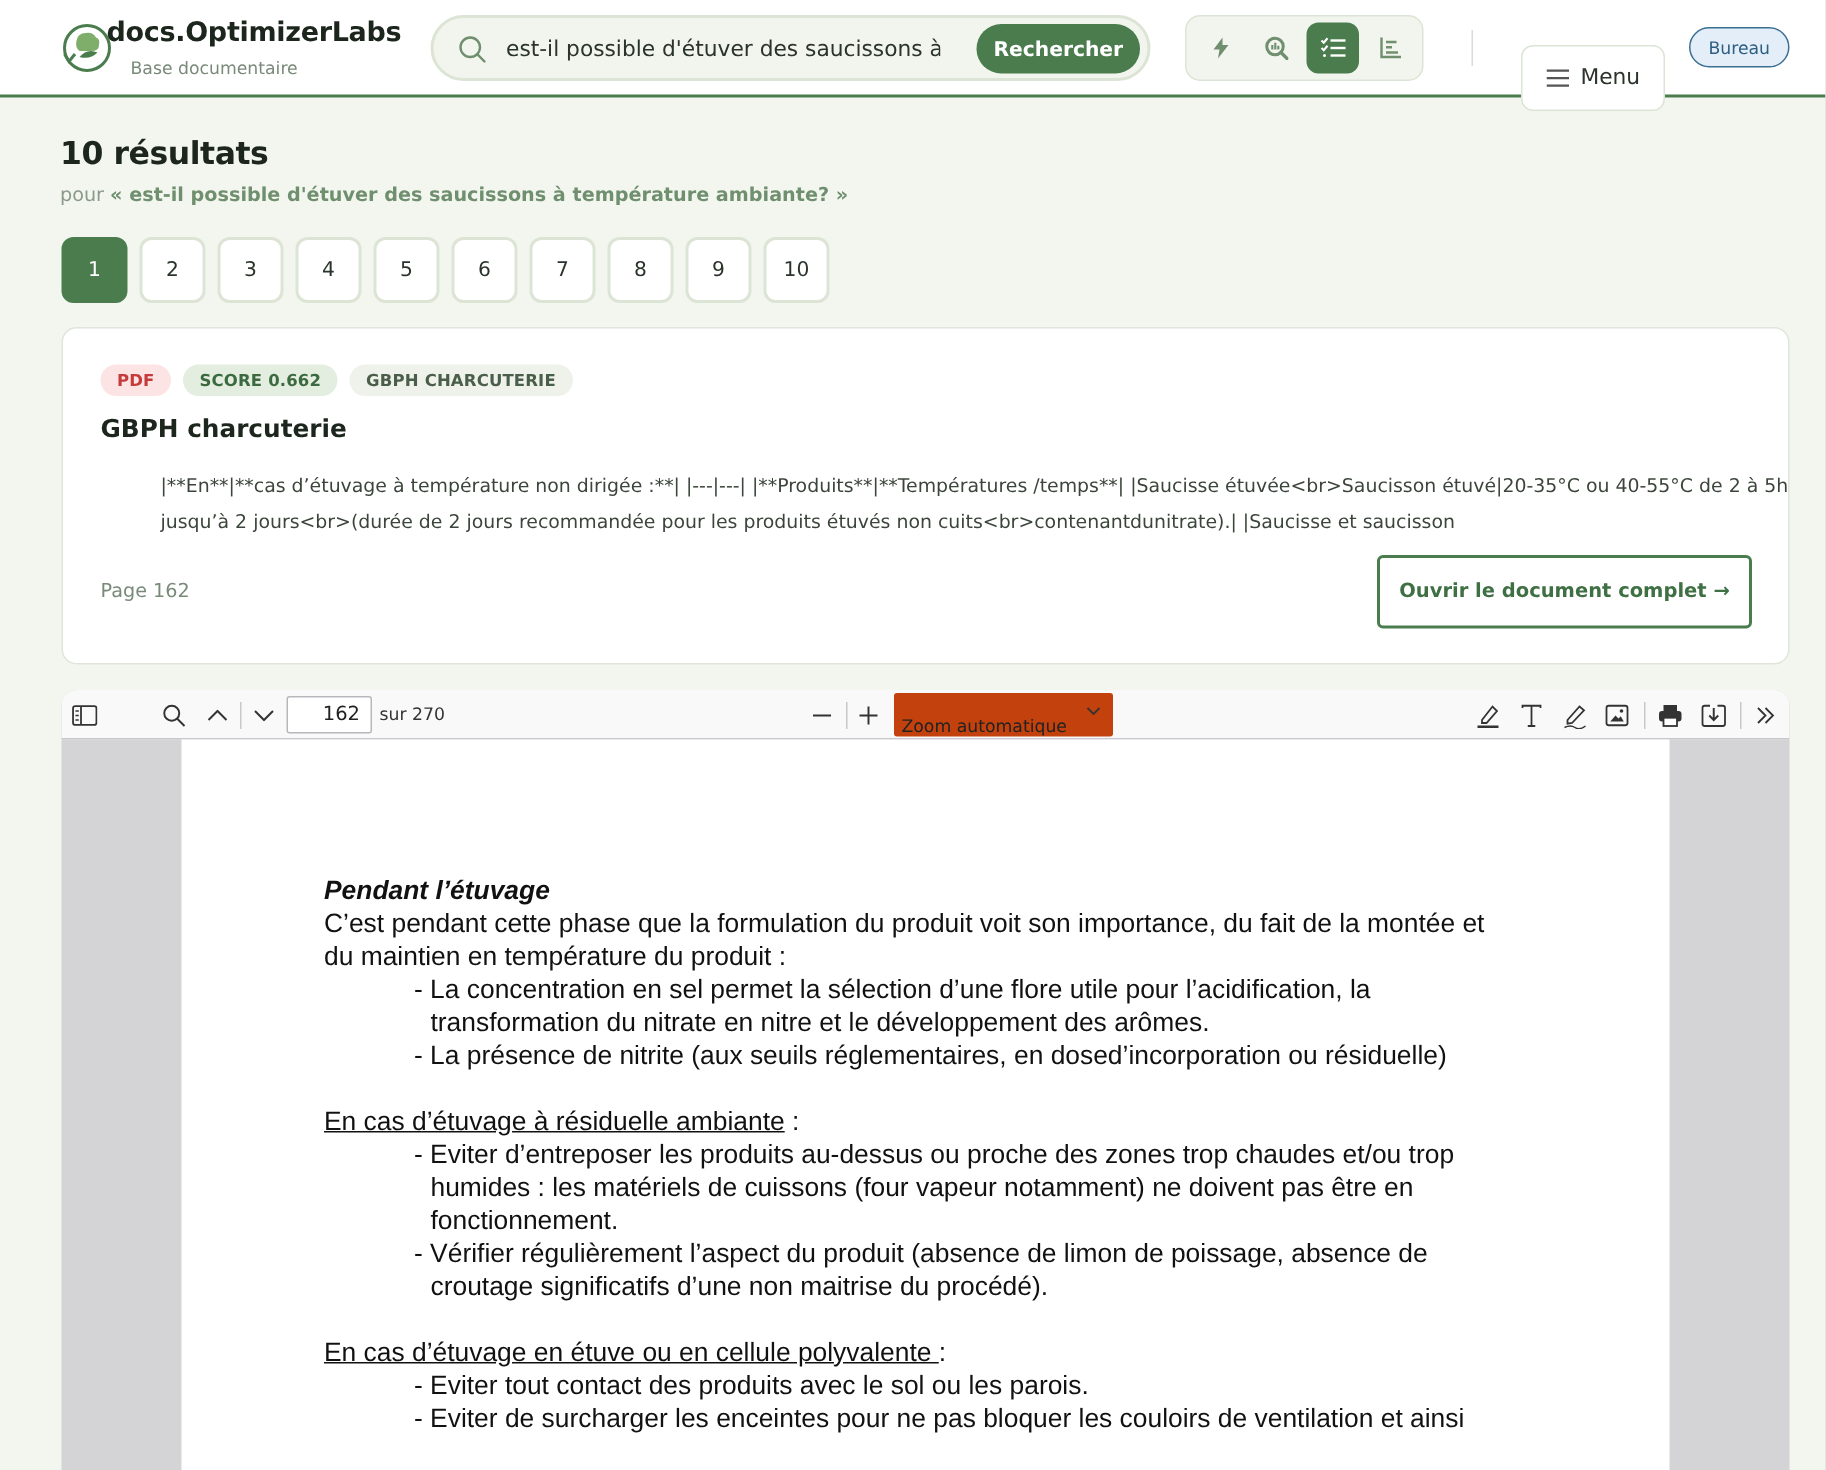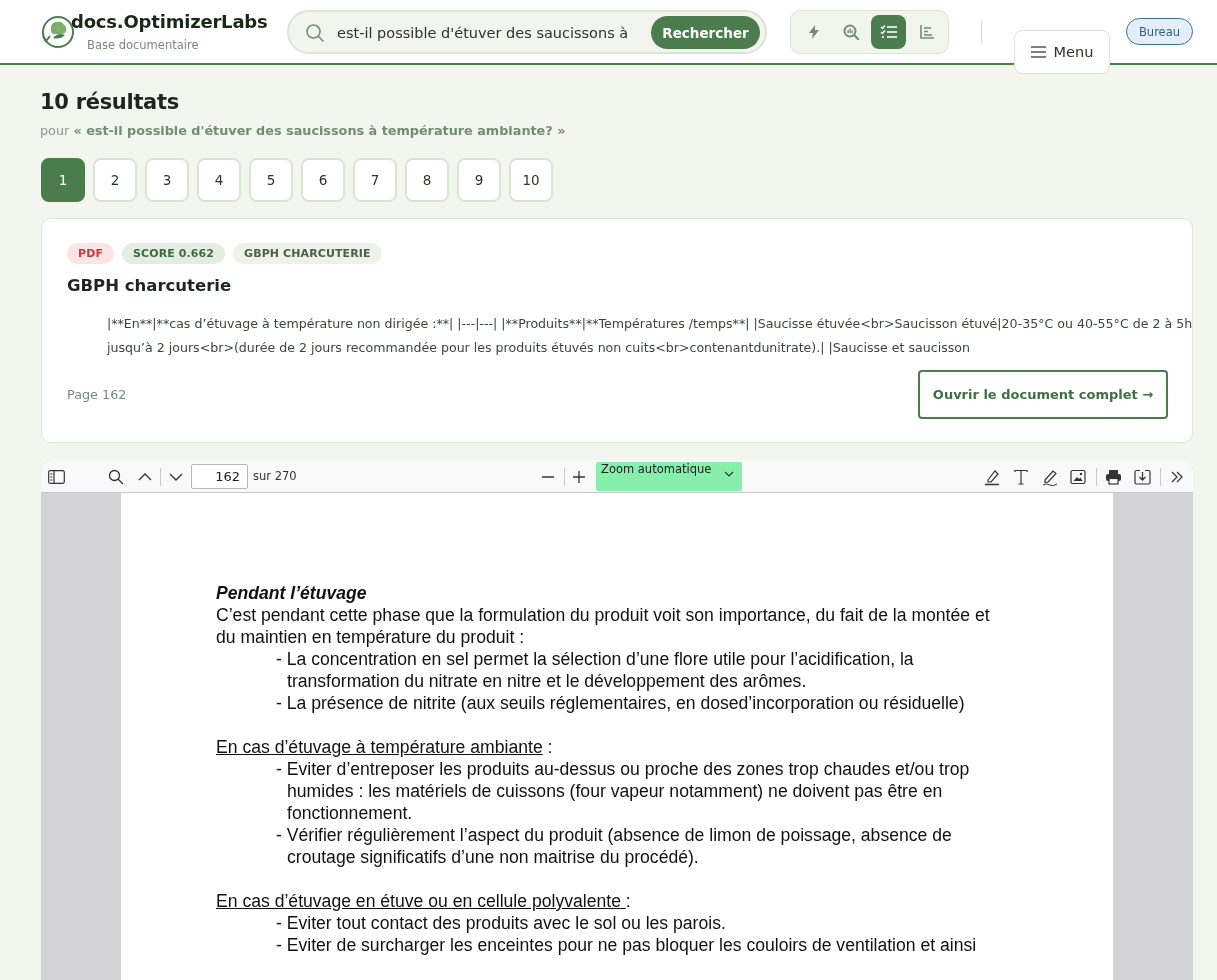--- a/index.html
+++ b/index.html
@@ -129,22 +129,22 @@
   .tb { position: absolute; top: 7px; width: 20px; height: 20px; display: flex; align-items: center; justify-content: center; }
   .tb-sep { position: absolute; top: 8px; width: 1px; height: 18px; background: #c8c8cc; }
   .page-input {
     position: absolute; left: 150px; top: 4px; width: 57px; height: 25px;
     border: 1px solid #b8b8bc; border-radius: 2px; background: #fff;
     text-align: right; padding-right: 7px; font-family: "DejaVu Sans", sans-serif; font-size: 13px; color: #222;
   }
   .page-total { position: absolute; left: 212px; top: 9px; font-size: 11.5px; color: #333; }
   .zoom-select {
     position: absolute; left: 555px; top: 2px; width: 146px; height: 29px;
-    background: #86efac; border-radius: 2px; padding-left: 5px;
-    display: flex; align-items: flex-start; font-size: 11.5px; color: #222;
+    background: #c2410c; border-radius: 2px; padding-left: 5px;
+    display: flex; align-items: flex-end; font-size: 11.5px; color: #222;
   }
   .zoom-select .chev { position: absolute; right: 8px; top: 9px; }
 
   .pdf-page {
     position: absolute; left: 80px; top: 33px; width: 992px; height: 490px; background: #fff;
     font-family: "Liberation Sans", sans-serif; font-size: 17.6px; color: #111; line-height: 22px;
   }
   .pdf-content { position: absolute; left: 95px; top: 89px; width: 830px; }
   .pdf-h { font-weight: bold; font-style: italic; }
   .pdf-u { text-decoration: underline; }
@@ -350,21 +350,21 @@
 
   <div class="pdf-page">
     <div class="pdf-content">
       <div class="pdf-h">Pendant l’étuvage</div>
       <div>C’est pendant cette phase que la formulation du produit voit son importance, du fait de la montée et</div>
       <div>du maintien en température du produit :</div>
       <div style="padding-left:60px">- La concentration en sel permet la sélection d’une flore utile pour l’acidification, la</div>
       <div style="padding-left:71px">transformation du nitrate en nitre et le développement des arômes.</div>
       <div style="padding-left:60px">- La présence de nitrite (aux seuils réglementaires, en dosed’incorporation ou résiduelle)</div>
       <div class="pdf-gap"></div>
-      <div><span class="pdf-u">En cas d’étuvage à température ambiante</span><span> :</span></div>
+      <div><span class="pdf-u">En cas d’étuvage à résiduelle ambiante</span><span> :</span></div>
       <div style="padding-left:60px">- Eviter d’entreposer les produits au-dessus ou proche des zones trop chaudes et/ou trop</div>
       <div style="padding-left:71px">humides : les matériels de cuissons (four vapeur notamment) ne doivent pas être en</div>
       <div style="padding-left:71px">fonctionnement.</div>
       <div style="padding-left:60px">- Vérifier régulièrement l’aspect du produit (absence de limon de poissage, absence de</div>
       <div style="padding-left:71px">croutage significatifs d’une non maitrise du procédé).</div>
       <div class="pdf-gap"></div>
       <div><span class="pdf-u">En cas d’étuvage en étuve ou en cellule polyvalente </span><span>:</span></div>
       <div style="padding-left:60px">- Eviter tout contact des produits avec le sol ou les parois.</div>
       <div style="padding-left:60px">- Eviter de surcharger les enceintes pour ne pas bloquer les couloirs de ventilation et ainsi</div>
     </div>

